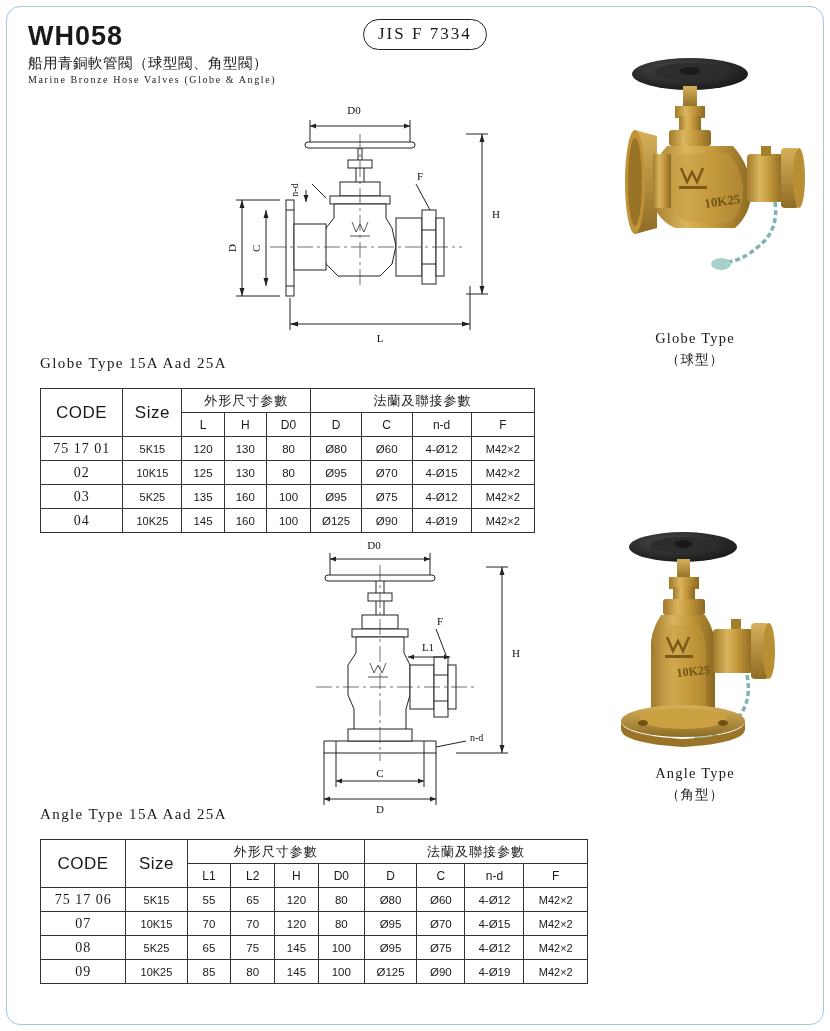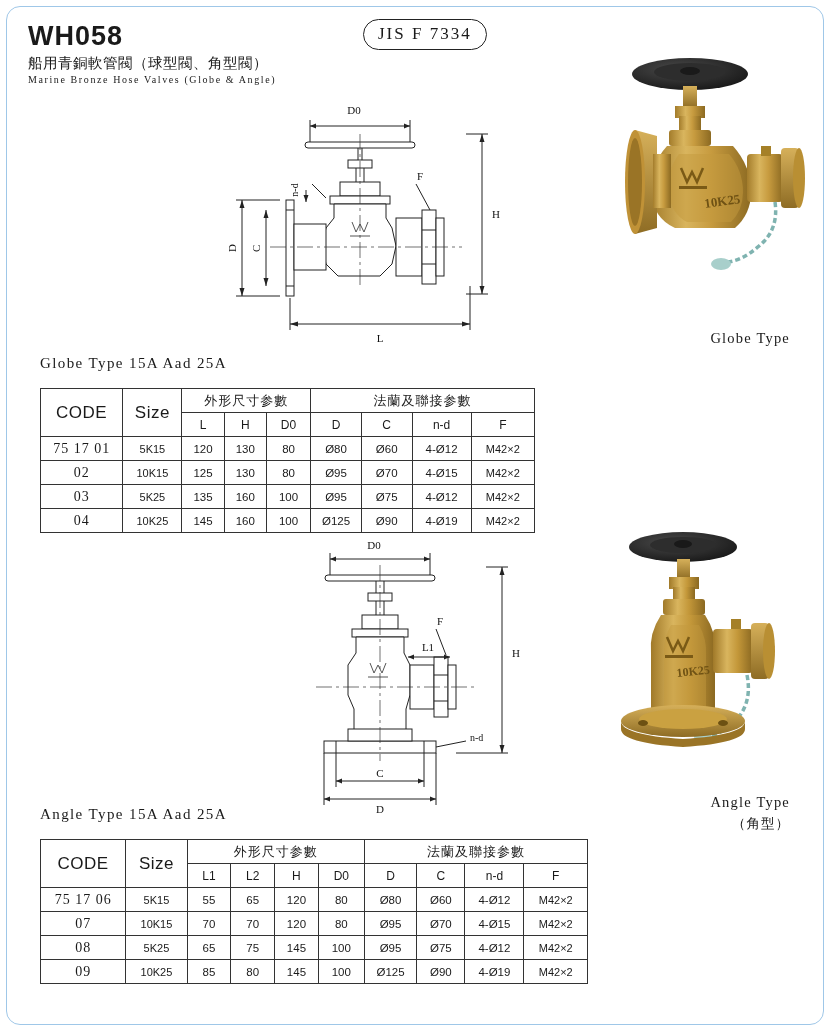--- a/index.html
+++ b/index.html
@@ -49,21 +49,21 @@
     letter-spacing:2px;
     background:#fff;
   }
 
   
   .svgbox{ position:absolute; }
 
   
   .photo-caption{
     position:absolute;
-    text-align:right;
+    text-align:center;
     font-size:14.5px;
     letter-spacing:1.2px;
     line-height:1.5;
   }
   .photo-caption .cn{ font-size:13.5px; letter-spacing:1px; display:block; }
 
   
   .sect-label{
     position:absolute;
     font-size:15px;
@@ -234,20 +234,21 @@
   <rect x="206" y="98" width="18" height="60" rx="4" fill="url(#brass2)"></rect>
   <ellipse cx="224" cy="128" rx="6" ry="30" fill="#b98f33"></ellipse>
 
   <path d="M200 152 q4 28 -16 44 q-18 16 -34 16" stroke="#7fb3b0" stroke-width="3.5" fill="none" stroke-dasharray="5,3"></path>
   <ellipse cx="146" cy="214" rx="10" ry="6" fill="#a8cfcb"></ellipse>
   <rect x="186" y="96" width="10" height="10" fill="#a58028"></rect>
 </svg>
 </div>
 <div class="photo-caption" style="left:600px; top:328px; width:190px;">
   <span>Globe Type</span>
+  <span class="cn">（球型）</span>
 </div>
 
 <div class="sect-label" style="left:40px; top:355px;">Globe Type 15A Aad 25A</div>
 
 <table class="spec" style="left:40px; top:388px; width:495px;">
   <colgroup>
     <col style="width:78px">
       <col style="width:56px">
     <col style="width:40px">
       <col style="width:40px">
@@ -439,21 +440,21 @@
   <path d="M162 150 q6 30 -14 48 q-16 14 -30 14" stroke="#7fb3b0" stroke-width="3.5" fill="none" stroke-dasharray="5,3"></path>
   <ellipse cx="118" cy="212" rx="9" ry="6" fill="#a8cfcb"></ellipse>
 
   <ellipse cx="98" cy="196" rx="62" ry="16" fill="url(#brass4)"></ellipse>
   <path d="M36 196 q0 14 62 18 q62 -4 62 -18 l0 8 q0 14 -62 18 q-62 -4 -62 -18 z" fill="#9a7426"></path>
   <ellipse cx="98" cy="194" rx="44" ry="10" fill="#caa141"></ellipse>
   <ellipse cx="58" cy="198" rx="5" ry="3" fill="#6d5113"></ellipse>
   <ellipse cx="138" cy="198" rx="5" ry="3" fill="#6d5113"></ellipse>
 </svg>
 </div>
-<div class="photo-caption" style="left:600px; top:792px; width:190px;">
+<div class="photo-caption" style="left:600px; top:763px; width:190px;">
   <span>Angle Type</span>
   <span class="cn">（角型）</span>
 </div>
 
 <div class="sect-label" style="left:40px; top:806px;">Angle Type 15A Aad 25A</div>
 
 <table class="spec" style="left:40px; top:839px; width:548px;">
   <colgroup>
     <col style="width:78px">
       <col style="width:56px">

